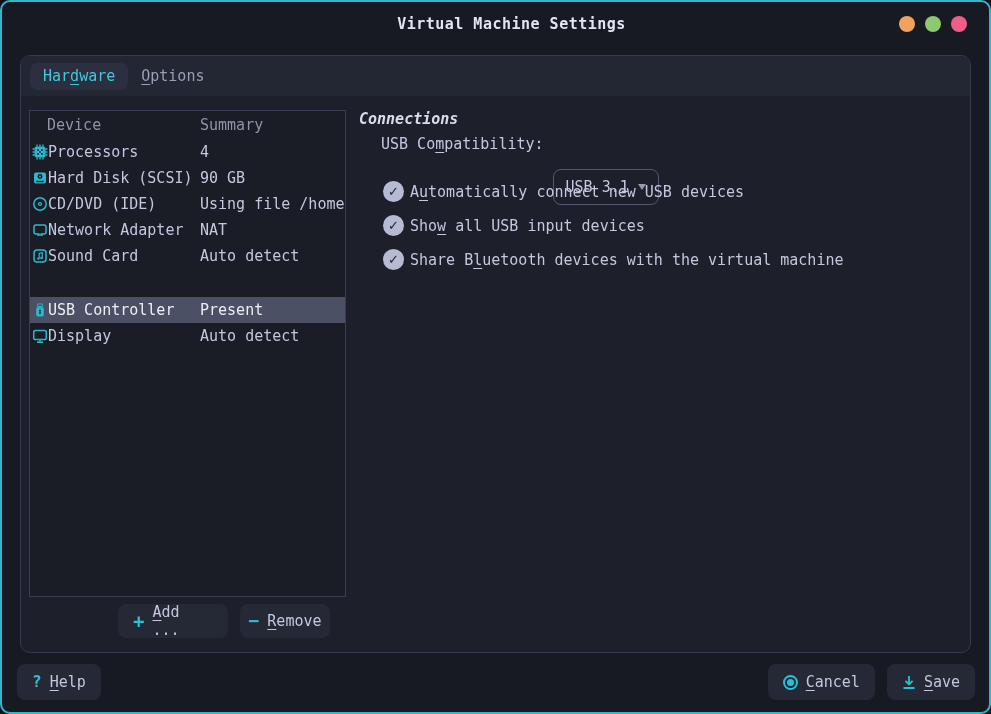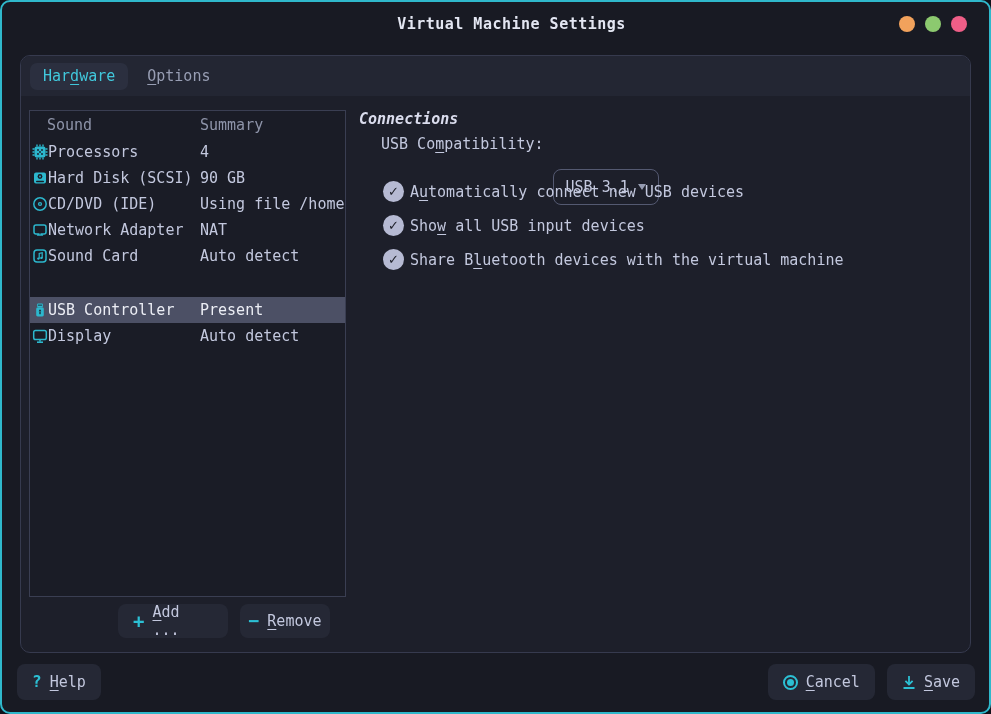--- a/index.html
+++ b/index.html
@@ -19,21 +19,21 @@
     display:flex; align-items:center; justify-content:center;padding-left:32px; }
   .title { font-weight:bold; color:#e3e6f2; letter-spacing:0.5px; }
   .win-controls { position:absolute; right:22px; top:50%; transform:translateY(-50%);
     display:flex; gap:10px; }
   .circle { width:16px; height:16px; border-radius:50%; }
 
   
   .frame { position:absolute; left:18px; right:18px; top:53px; bottom:59px;
     background:#1d1f2a; border:1px solid #363a4e; border-radius:10px; overflow:hidden; }
   .tabstrip { height:40px; background:#232633; display:flex; align-items:center;
-    padding:0 9px; gap:6px; }
+    padding:0 9px; }
   .tab { padding:4px 13px 5px; border-radius:7px; color:#989eb4; cursor:default; }
   .tab.active { background:#2b2f3f; color:#41c8dc; }
 
   
   .device-panel { position:absolute; left:8px; top:54px; width:317px; height:487px;
     background:#1a1c26; border:1px solid #3a3e52; overflow:hidden; }
   .thead { display:flex; align-items:center; height:28px; color:#8e94a9; white-space:nowrap; }
   .thead .c1 { margin-left:17px; width:153px; }
   .trow { display:flex; align-items:center; height:26px; white-space:nowrap; }
   .trow.selected { background:#4c5065; color:#eceef5;margin-top:28px; }
@@ -94,21 +94,21 @@
 
   <div class="frame">
 
     <div class="tabstrip">
       <span class="tab active">Har<u>d</u>ware</span>
       <span class="tab"><u>O</u>ptions</span>
     </div>
 
     <div class="device-panel">
       <div class="thead">
-        <span class="c1">Sound</span>
+        <span class="c1">Device</span>
         <span class="c2">Summary</span>
       </div>
 
 
       <div class="trow">
         <span class="dicon">
           <svg width="16" height="16" viewBox="0 0 16 16">
               <g stroke="#2cb7cd" stroke-width="1.4">
                 <path d="M5 0.5v2M8 0.5v2M11 0.5v2M5 13.5v2M8 13.5v2M11 13.5v2M0.5 5h2M0.5 8h2M0.5 11h2M13.5 5h2M13.5 8h2M13.5 11h2"></path>
               </g>

